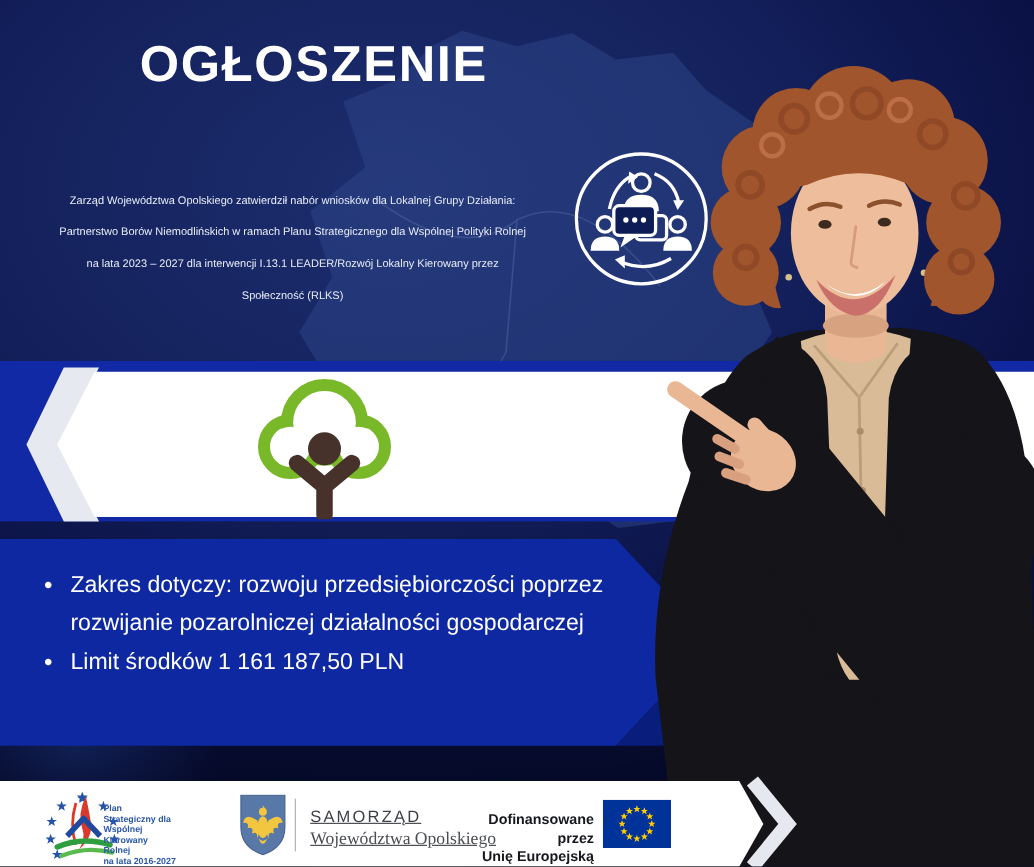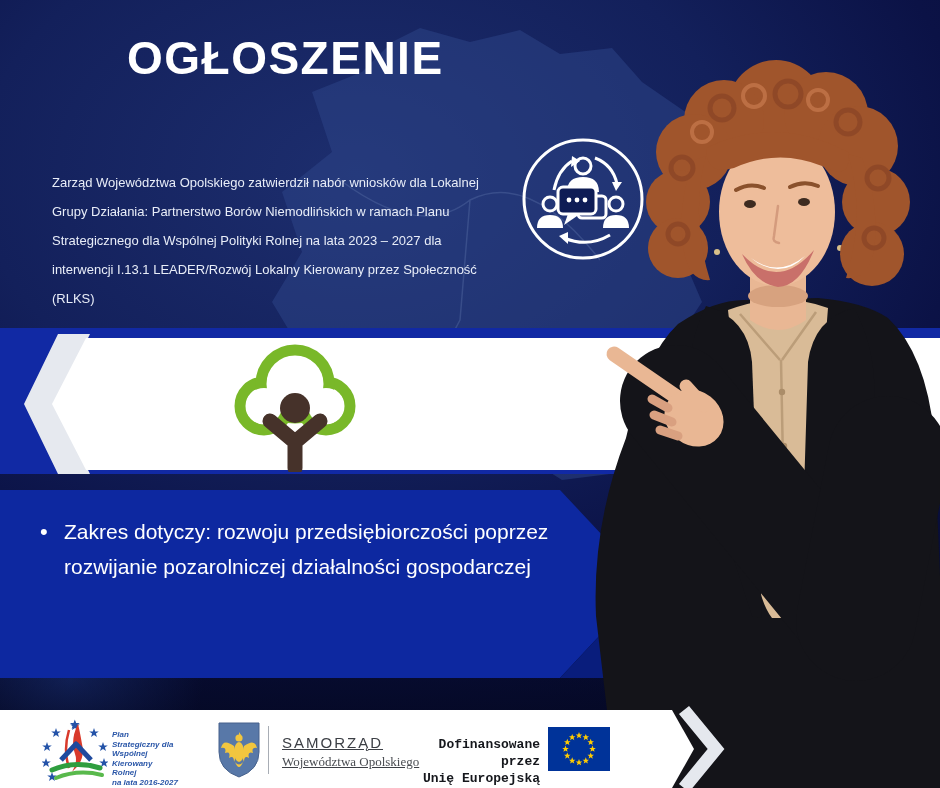--- a/index.html
+++ b/index.html
@@ -12,44 +12,44 @@
   .abs{position:absolute;}
   
   .map-svg{left:0;top:0;}
   .glow{left:-120px;top:520px;width:380px;height:320px;
     background:radial-gradient(closest-side, rgba(50,95,215,.45), rgba(50,95,215,0) 70%);}
   .vignette{left:0;top:560px;width:940px;height:150px;
     background:linear-gradient(180deg, rgba(3,6,26,0) 0%, rgba(3,6,26,.55) 100%);}
   
   .title{left:86px;top:28px;color:#fff;font-weight:bold;
     font-size:46px;line-height:60px;letter-spacing:1.5px;margin-left:41px;}
-  .intro{left:52px;top:168px;width:428px;color:#e8edf8;
-    font-size:13px;line-height:29px;}
+  .intro{left:52px;top:168px;width:428px;text-align:center;color:#e8edf8;
+    font-size:10px;line-height:29px;}
   
   .band-svg{left:0;top:328px;}
   .tree-svg{left:228px;top:344px;}
   .net-svg{left:516px;top:132px;}
   
   .box-svg{left:0;top:486px;}
   .bullets{left:36px;top:514px;width:548px;color:#fff;font-size:21px;line-height:35px;}
   .bullet{position:relative;padding-left:28px;}
   .bullet::before{content:"•";position:absolute;left:4px;top:0;font-size:22px;color:#fff;}
   .b-strong{font-weight:normal;}
   
   .footer-svg{left:0;top:690px;}
   .footer-content{left:0;top:710px;width:700px;height:78px;}
   .plan-logo{left:42px;top:8px;}
-  .plan-text{left:112px;top:20px;color:#2b57a8;font-size:8px;line-height:9.5px;font-weight:bold;font-style:italic;}
+  .plan-text{left:94px;top:20px;color:#2b57a8;font-size:8px;line-height:9.5px;font-weight:bold;}
   .shield{left:218px;top:12px;}
   .divider{left:268px;top:16px;width:1px;height:48px;background:#a8adb5;}
   .samorzad{left:282px;top:24px;color:#3c3f45;text-decoration:underline;}
   .samorzad .l1{font-size:15px;letter-spacing:2px;}
-  .samorzad .l2{font-family:"Liberation Serif","DejaVu Serif",serif;font-size:13px;color:#4a4d52;margin-top:3px;}
+  .samorzad .l2{font-family:"Liberation Serif","DejaVu Serif",serif;font-size:16px;color:#4a4d52;margin-top:3px;}
   .eu-text{left:408px;top:26px;width:132px;text-align:right;color:#15171c;
-    font-size:13px;line-height:17px;font-weight:bold;font-family:Liberation Mono, monospace;}
+    font-size:13px;line-height:17px;font-weight:bold;}
   .eu-flag{left:548px;top:17px;}
   
   .woman-svg{left:556px;top:56px;}
 </style>
 </head>
 <body>
 
 <div class="poster">
 
   <svg class="abs map-svg" width="940" height="788" viewBox="0 0 940 788">
@@ -113,20 +113,23 @@
   </svg>
 
   <svg class="abs box-svg" width="700" height="194" viewBox="0 0 700 194">
     <polygon points="0,4 560,4 648,98 560,192 0,192" fill="#0d28a0"></polygon>
     <polygon points="648,98 560,192 648,192" fill="#091d7c"></polygon>
   </svg>
 
   <div class="abs bullets">
     <div class="bullet">
       <span>Zakres dotyczy: </span><span class="b-strong">rozwoju przedsiębiorczości poprzez rozwijanie pozarolniczej działalności gospodarczej</span>
+    </div>
+    <div class="bullet">
+      <span>Limit środków  </span><span class="b-strong">1 161 187,50 PLN</span>
     </div>
   </div>
 
   <svg class="abs woman-svg" width="384" height="732" viewBox="0 0 384 732">
 
     <path d="M60,732 L40,560 Q36,470 70,382 Q88,300 122,268 Q158,244 188,244
              L262,242 Q308,246 332,262 Q370,298 378,378 L384,520 L384,732 Z" fill="#141419"></path>
 
     <path d="M172,254 Q224,234 272,252 L254,480 Q250,542 236,562 L216,562 Q200,542 196,480 Z" fill="#d9bb97"></path>
     <path d="M184,258 L224,304 M260,256 L226,304 M225,304 L230,560" stroke="#bb9d79" stroke-width="2.5" fill="none"></path>

